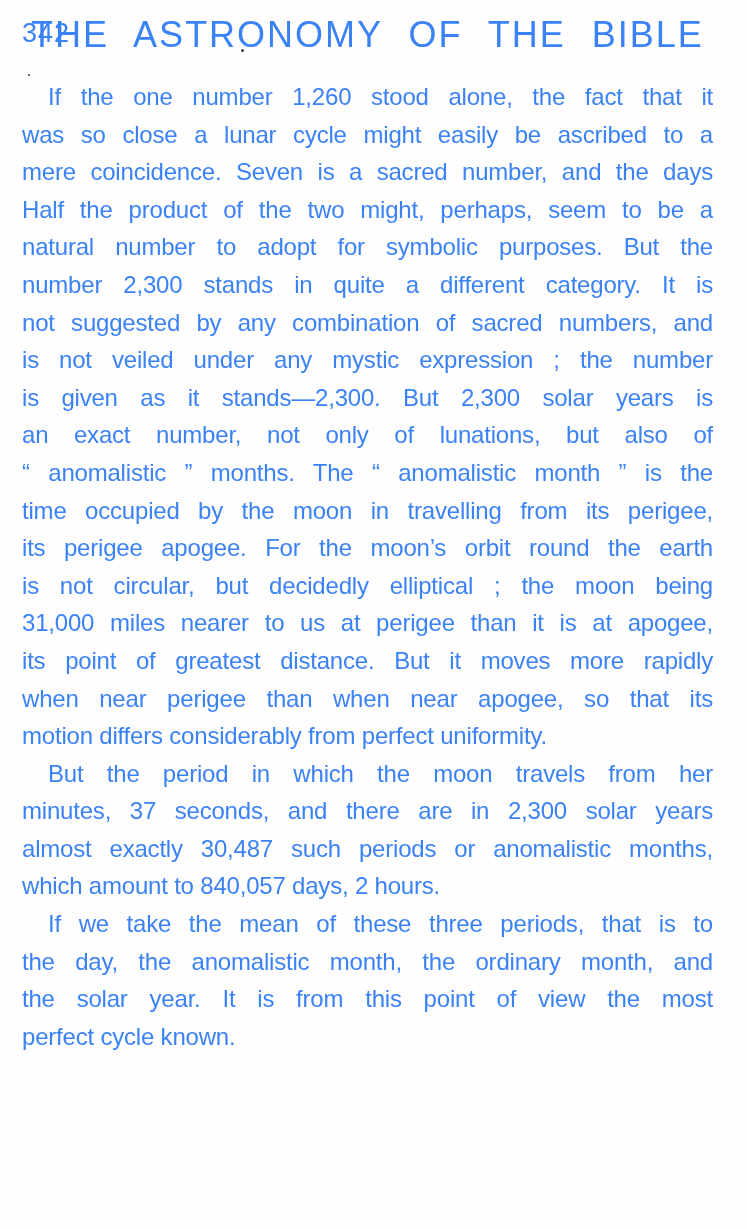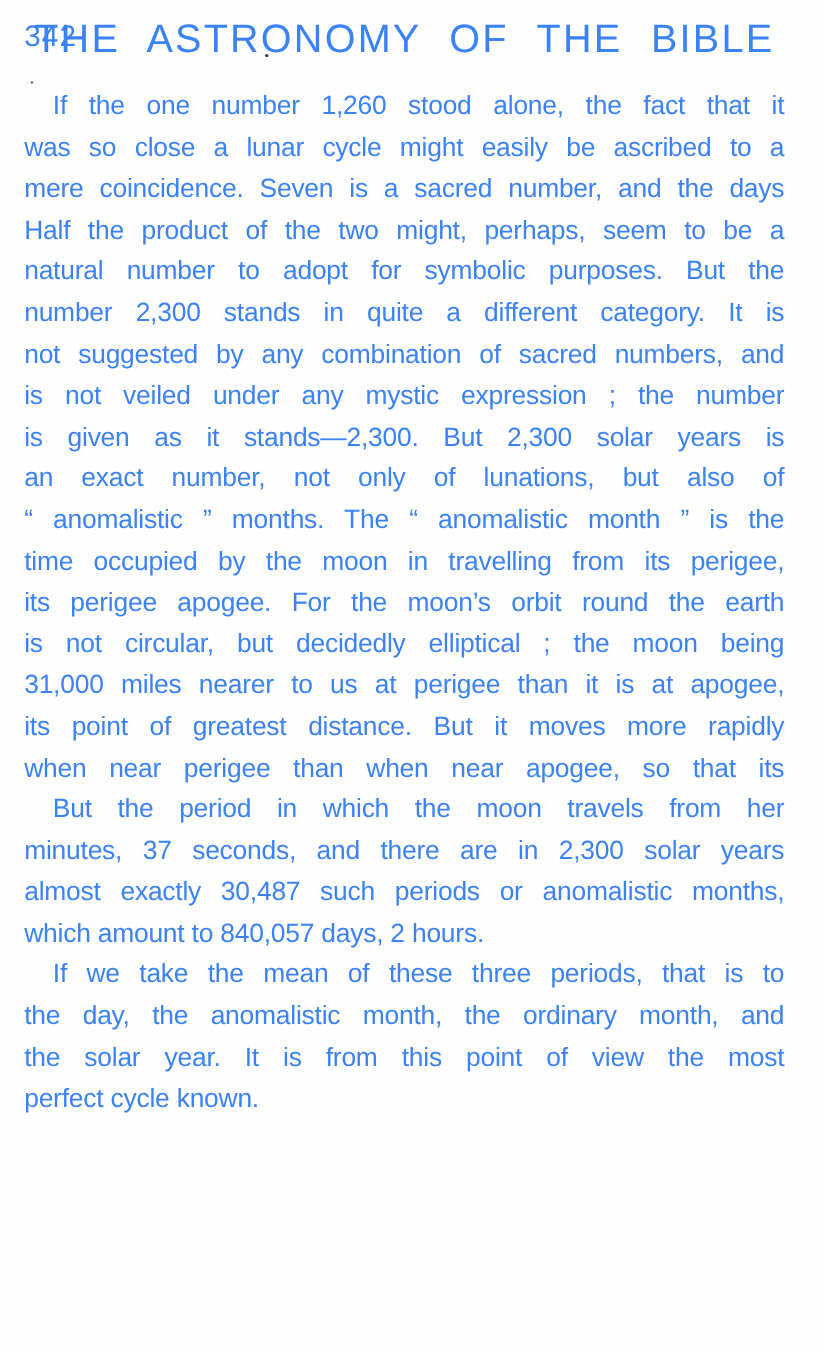--- a/index.html
+++ b/index.html
@@ -90,20 +90,21 @@
       <div class="line">is not veiled under any mystic expression ; the number</div>
       <div class="line">is given as it stands—2,300. But 2,300 solar years is</div>
       <div class="line">an exact number, not only of lunations, but also of</div>
       <div class="line">“ anomalistic ” months. The “ anomalistic month ” is the</div>
       <div class="line">time occupied by the moon in travelling from its perigee,</div>
       <div class="line">its perigee apogee. For the moon’s orbit round the earth</div>
       <div class="line">is not circular, but decidedly elliptical ; the moon being</div>
       <div class="line">31,000 miles nearer to us at perigee than it is at apogee,</div>
       <div class="line">its point of greatest distance. But it moves more rapidly</div>
       <div class="line">when near perigee than when near apogee, so that its</div>
+      <div class="line last">motion differs considerably from perfect uniformity.</div>
     </div>
 
     <div class="para">
       <div class="line indent">But the period in which the moon travels from her</div>
       <div class="line">minutes, 37 seconds, and there are in 2,300 solar years</div>
       <div class="line">almost exactly 30,487 such periods or anomalistic months,</div>
       <div class="line last">which amount to 840,057 days, 2 hours.</div>
     </div>
 
     <div class="para">

